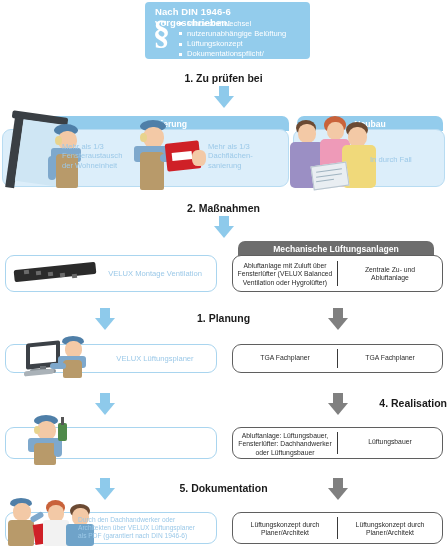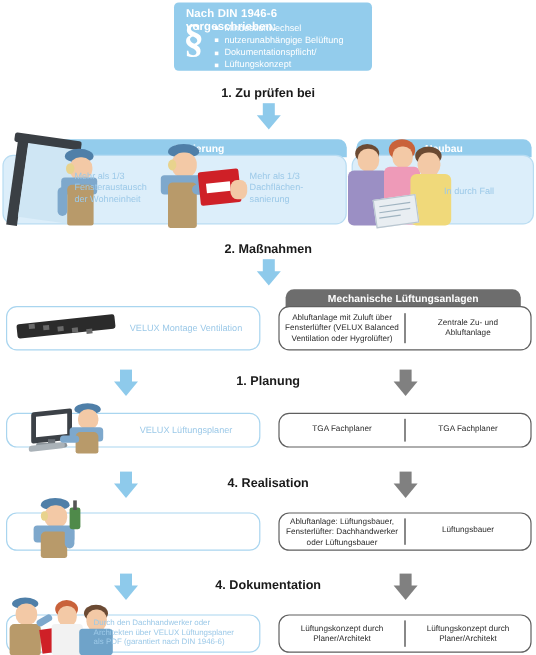--- a/index.html
+++ b/index.html
@@ -141,22 +141,22 @@
 <body>
 
 <div id="page">
 
   <div class="header-band">
     <div class="header-title">Nach DIN 1946-6 vorgeschrieben:</div>
     <div class="para-sign">§</div>
     <ul class="header-list">
       <li>Mindestluftwechsel</li>
       <li>nutzerunabhängige Belüftung</li>
+      <li style="list-style:none;padding-left:8px;">Lüftungskonzept</li>
       <li>Dokumentationspflicht/</li>
-      <li style="list-style:none;padding-left:8px;">Lüftungskonzept</li>
     </ul>
   </div>
 
   <div class="step-title" style="top:72px;">1. Zu prüfen bei</div>
   <div class="arrow blue" style="left:214px; top:86px;">
     <div class="shaft"></div>
       <div class="head"></div>
   </div>
 
   <div class="tab-blue" style="left:43px; top:116px; width:246px; height:15px;">
@@ -285,21 +285,21 @@
   </div>
 
   <div class="panel-text-blue" style="left:90px; top:354px; width:130px; text-align:center;">VELUX Lüftungsplaner</div>
   <div class="panel-text-gray" style="left:236px; top:354px; width:98px;">
     <div>TGA Fachplaner</div>
   </div>
   <div class="panel-text-gray" style="left:342px; top:354px; width:96px;">
     <div>TGA Fachplaner</div>
   </div>
 
-  <div class="step-title" style="top:397px;">4. Realisation</div>
+  <div class="step-title" style="top:397px;text-align:right;">4. Realisation</div>
   <div class="arrow blue" style="left:95px; top:393px;">
     <div class="shaft"></div>
       <div class="head"></div>
   </div>
   <div class="arrow gray" style="left:328px; top:393px;">
     <div class="shaft"></div>
       <div class="head"></div>
   </div>
 
   <div class="panel-white-blue" style="left:5px; top:427px; width:212px; height:32px;"></div>
@@ -319,21 +319,21 @@
 
   <div class="panel-text-gray" style="left:236px; top:432px; width:98px;">
     <div>Abluftanlage: Lüftungsbauer,</div>
     <div>Fensterlüfter: Dachhandwerker</div>
     <div>oder Lüftungsbauer</div>
   </div>
   <div class="panel-text-gray" style="left:342px; top:438px; width:96px;">
     <div>Lüftungsbauer</div>
   </div>
 
-  <div class="step-title" style="top:482px;">4. Dokumentation</div>
+  <div class="step-title" style="top:482px;">5. Dokumentation</div>
   <div class="arrow blue" style="left:95px; top:478px;">
     <div class="shaft"></div>
       <div class="head"></div>
   </div>
   <div class="arrow gray" style="left:328px; top:478px;">
     <div class="shaft"></div>
       <div class="head"></div>
   </div>
 
   <div class="panel-white-blue" style="left:5px; top:512px; width:212px; height:32px;"></div>

